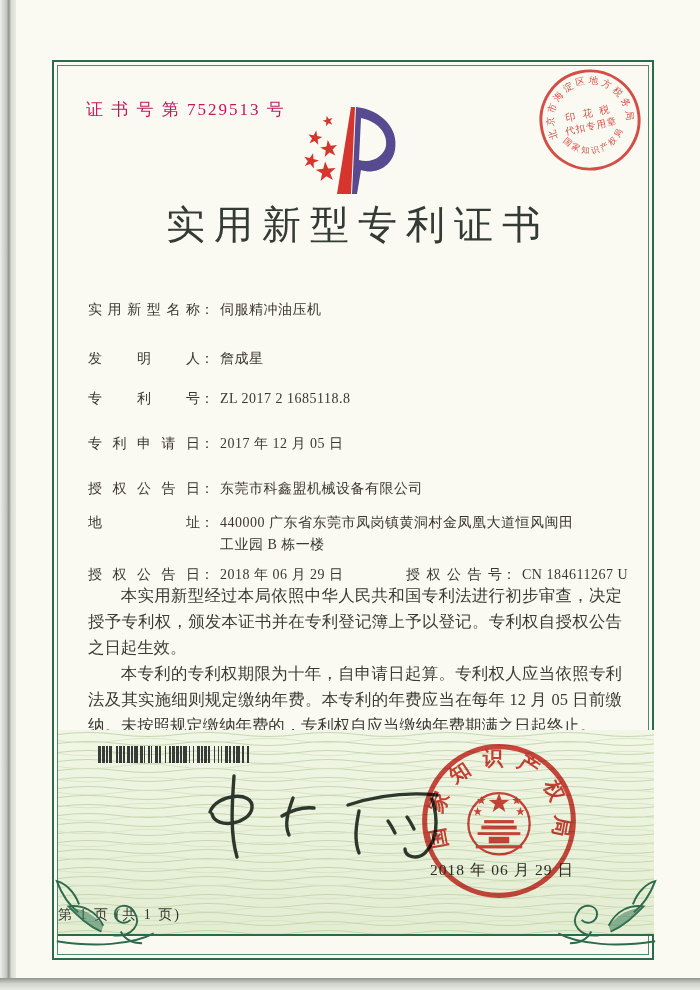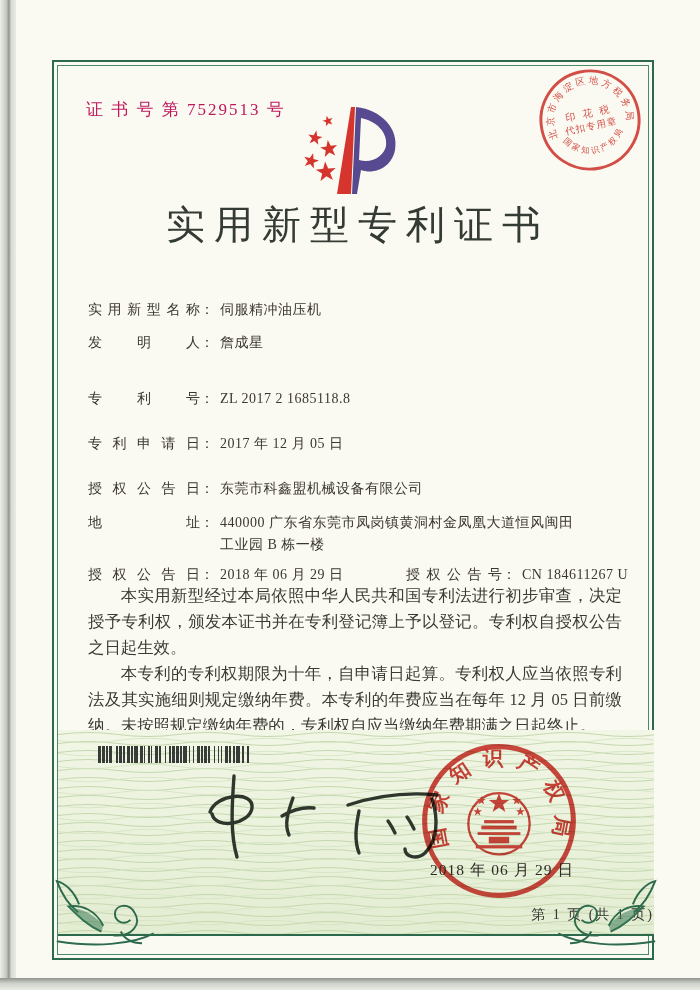--- a/index.html
+++ b/index.html
@@ -42,21 +42,21 @@
     background:linear-gradient(180deg,#f2f6e6 0%,#e9f1da 60%,#e3edd2 100%);
     border-bottom:2px solid #2d6a4d;
   }
   .panel .waves{position:absolute;left:0;top:0;width:100%;height:100%;}
   .barcode{position:absolute;left:40px;top:16px;width:152px;height:17px;overflow:hidden;white-space:nowrap;font-size:0;}
   .barcode i{display:inline-block;height:17px;background:#373c38;}
   .director{position:absolute;left:58px;top:60px;font-size:17px;color:#2f332c;letter-spacing:3px;line-height:34px;}
   .signature{position:absolute;left:138px;top:34px;width:272px;height:98px;}
   .seal{position:absolute;left:362px;top:12px;width:158px;height:158px;mix-blend-mode:multiply;}
   .seal-date{position:absolute;left:372px;top:130px;font-size:15.5px;color:#2d2a24;letter-spacing:1px;white-space:nowrap;}
-  .page-info{position:absolute;left:0;top:176px;width:100%;text-align:right;font-size:14px;color:#33362f;letter-spacing:2px;}
+  .page-info{position:absolute;left:0;top:176px;width:100%;text-align:left;font-size:14px;color:#33362f;letter-spacing:2px;}
   .flourish{position:absolute;width:118px;height:92px;}
   .flourish.right{right:-4px;bottom:-14px;}
   .flourish.left{left:-4px;bottom:-14px;transform:scaleX(-1);}
   .stamp-red{fill:#cf4038;}
   text{font-family:"Liberation Serif","DejaVu Serif",serif;}
 </style>
 </head>
 <body>
 
 <div class="scan-edge-left"></div>
@@ -109,21 +109,21 @@
         <textPath href="#arcBotStamp" startOffset="50%" text-anchor="middle">国家知识产权局</textPath>
       </text>
     </svg>
   </div>
 
   <div class="title">实用新型专利证书</div>
 
   <div class="field-row" style="top:301px">
     <span class="flabel">实用新型名称</span><span class="fcolon">：</span><span class="fvalue">伺服精冲油压机</span>
   </div>
-  <div class="field-row" style="top:334px">
+  <div class="field-row" style="top:350px">
     <span class="flabel">发明人</span><span class="fcolon">：</span><span class="fvalue">詹成星</span>
   </div>
   <div class="field-row" style="top:390px">
     <span class="flabel">专利号</span><span class="fcolon">：</span><span class="fvalue">ZL 2017 2 1685118.8</span>
   </div>
   <div class="field-row" style="top:435px">
     <span class="flabel">专利申请日</span><span class="fcolon">：</span><span class="fvalue">2017 年 12 月 05 日</span>
   </div>
   <div class="field-row" style="top:480px">
     <span class="flabel">授权公告日</span><span class="fcolon">：</span><span class="fvalue">东莞市科鑫盟机械设备有限公司</span>

